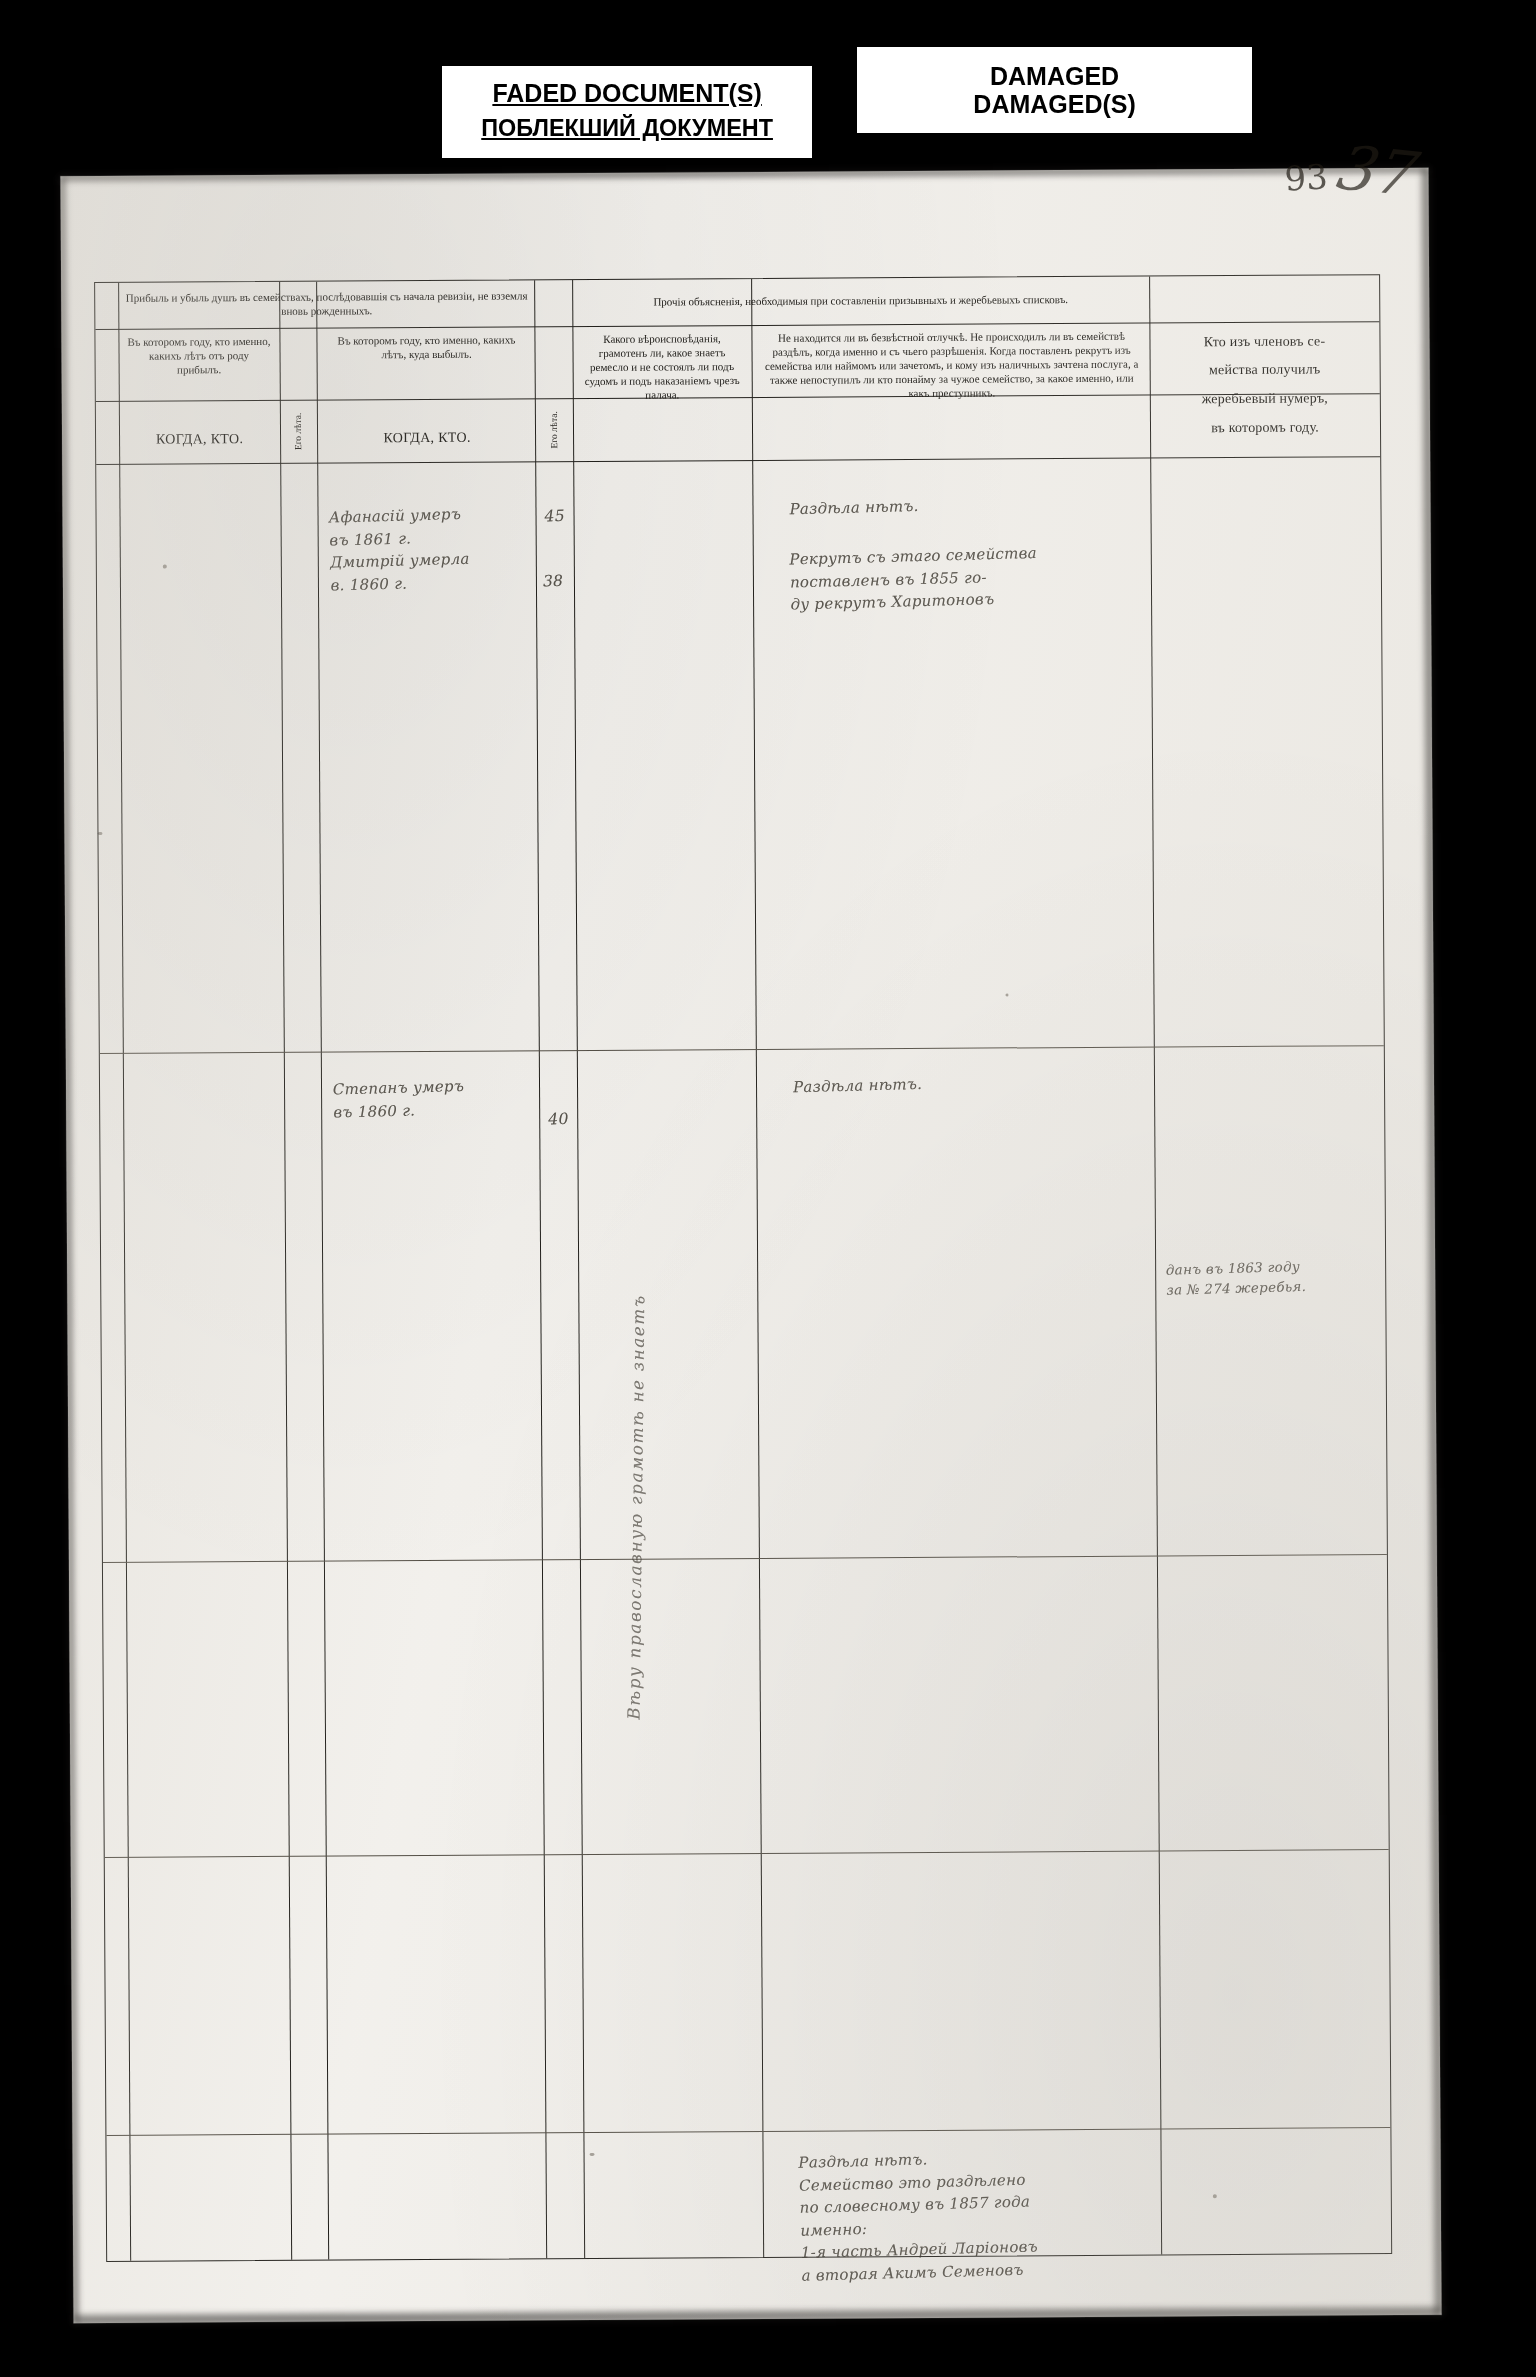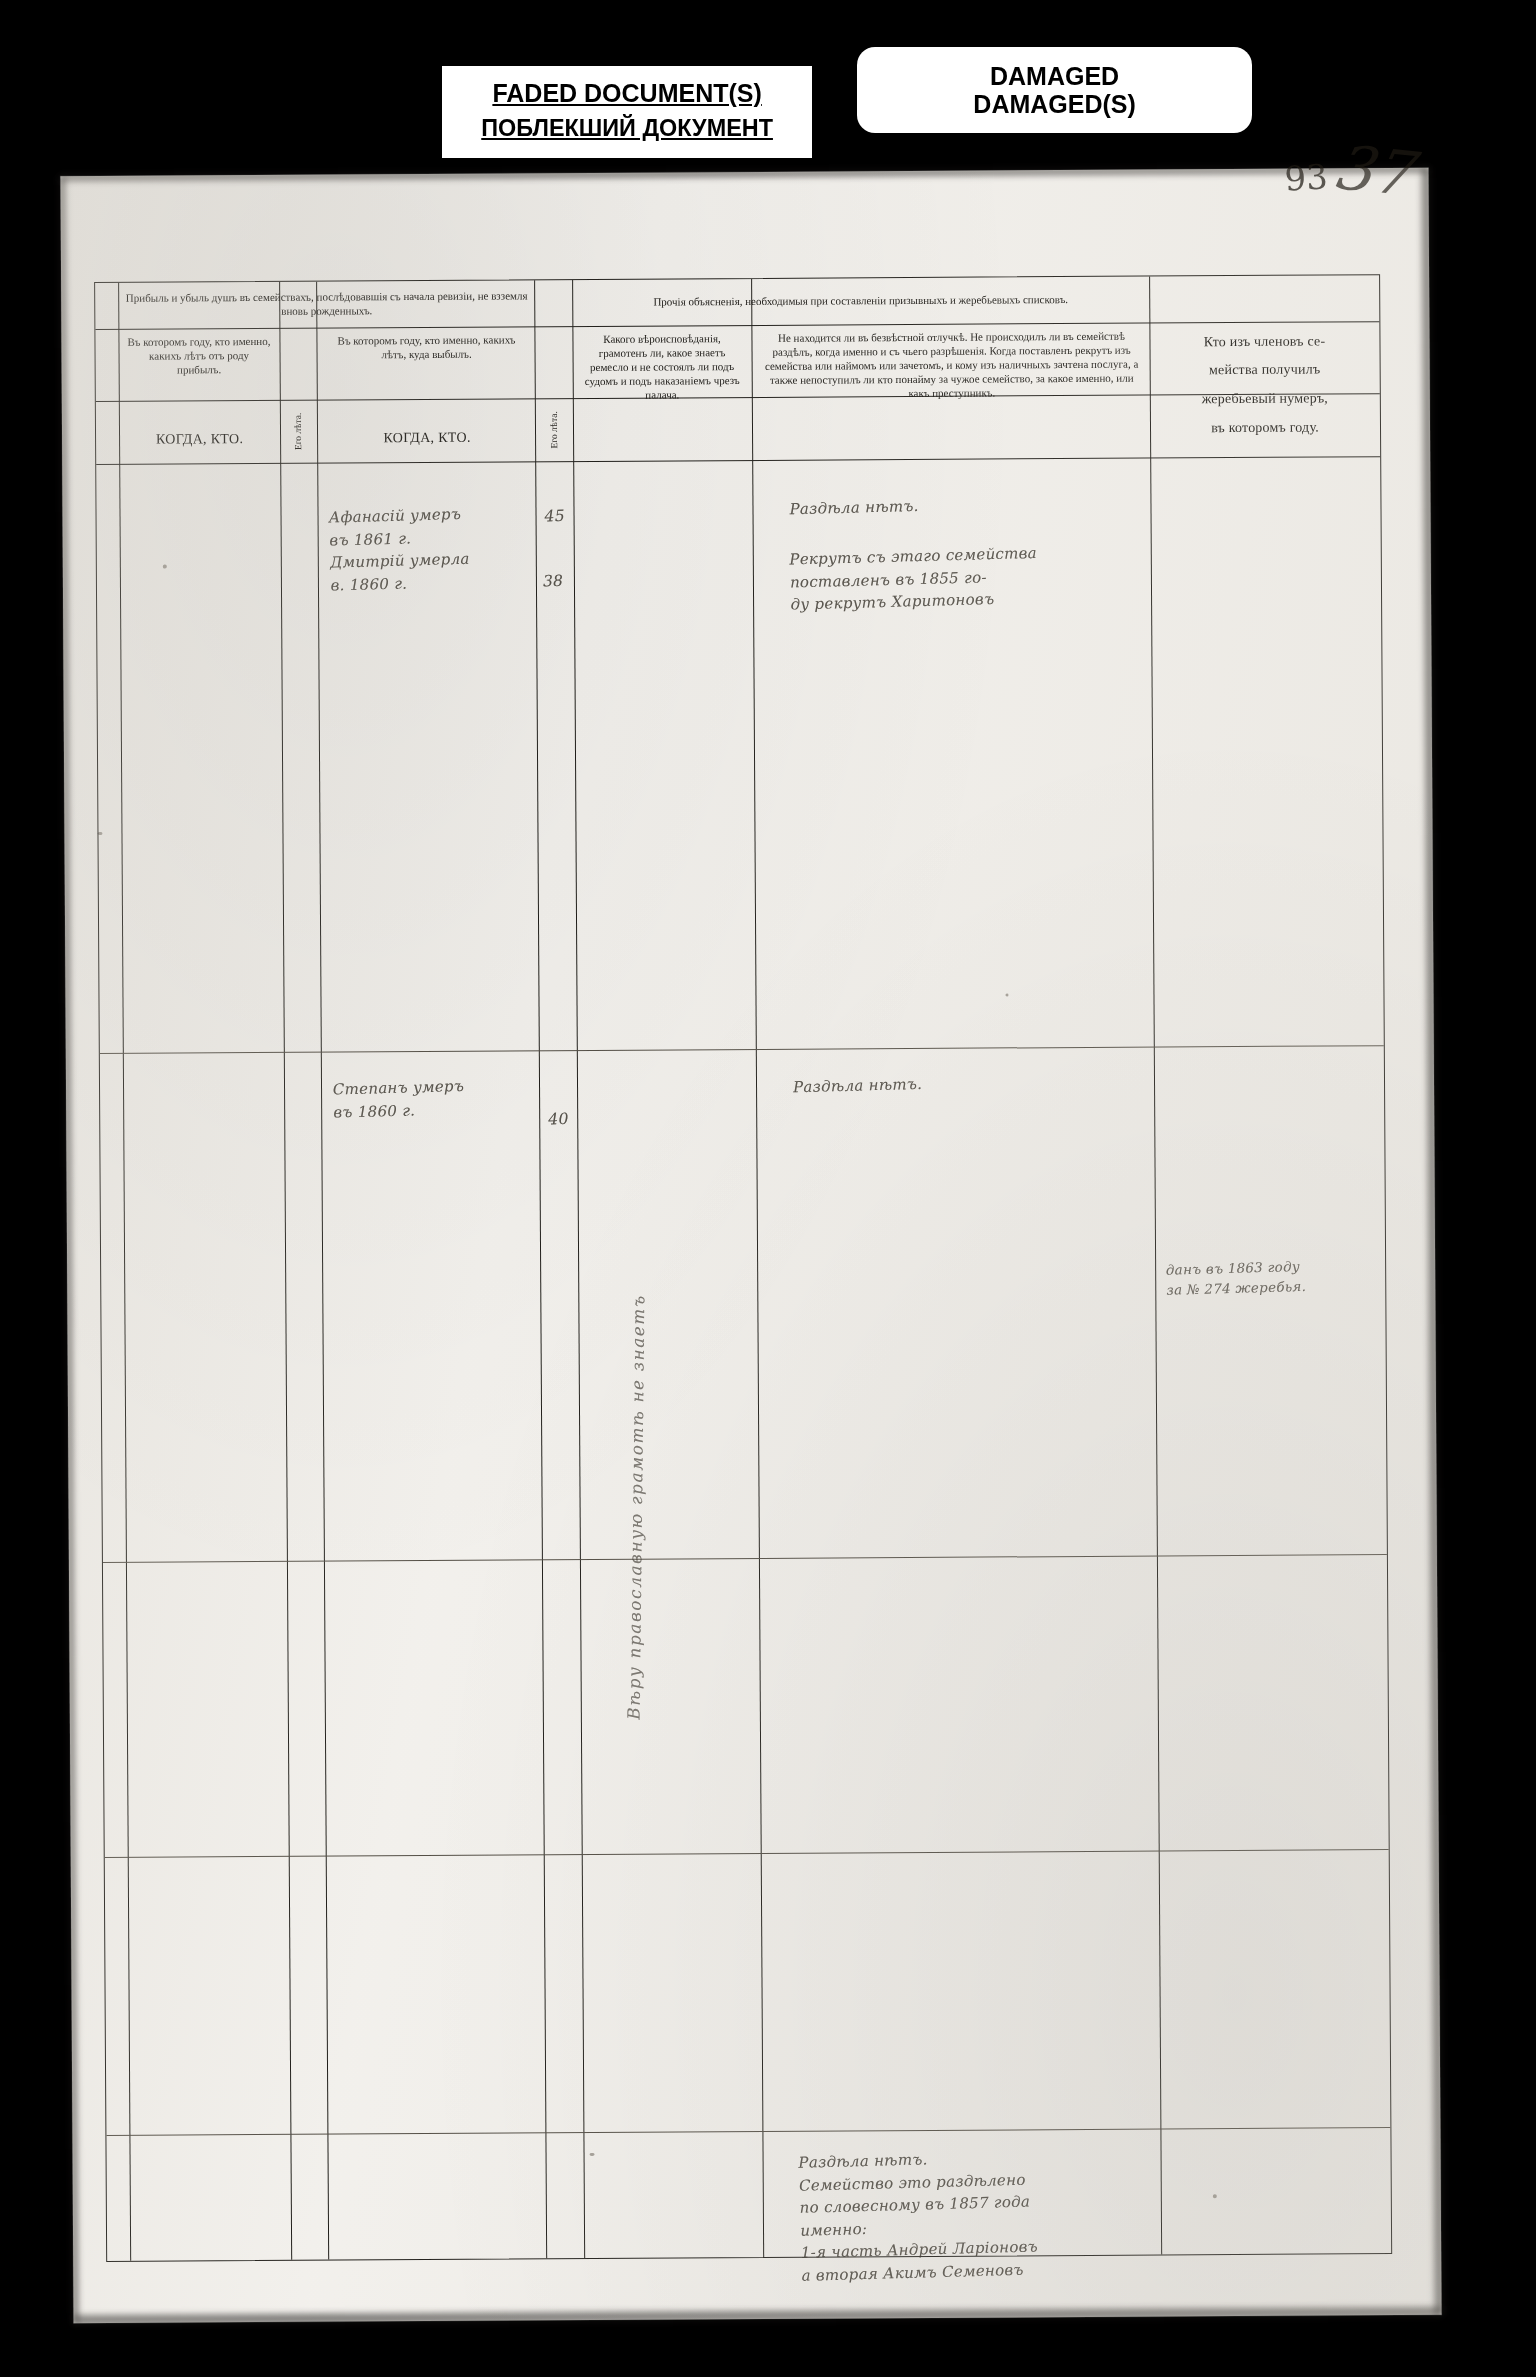--- a/index.html
+++ b/index.html
@@ -71,21 +71,20 @@
     display: block;
     margin-top: 7.8px;
     font-size: 23.4px;
   }
   #banner-damaged {
     left: 857px;
     top: 47px;
     width: 384px;
     padding: 14.5px 5.6px 15.6px;
     font-size: 25px;
-    border-radius: 18px;
   }
 
   
   #ledger-table {
     position: absolute;
     left: 33px;
     top: 106px;
     width: 1286px;
     height: 1980px;
     border: 1.7px solid #15130f;

